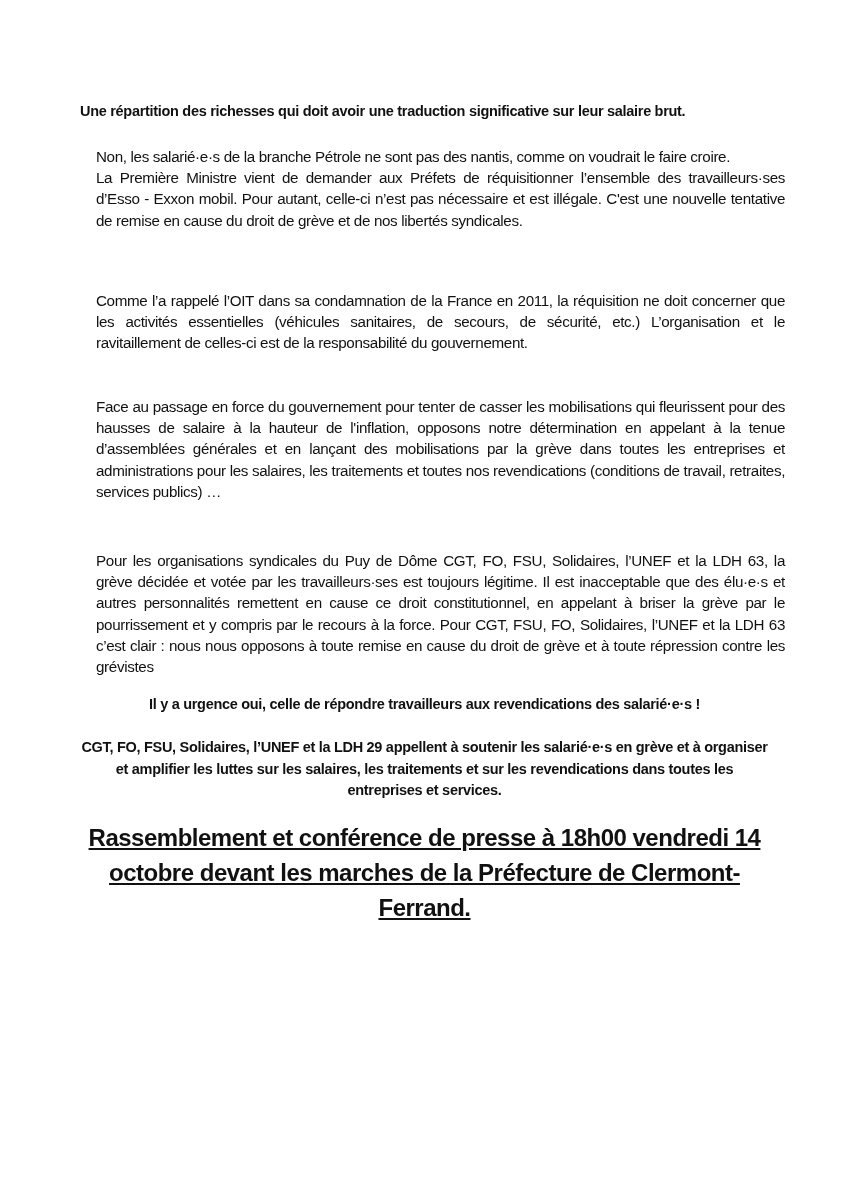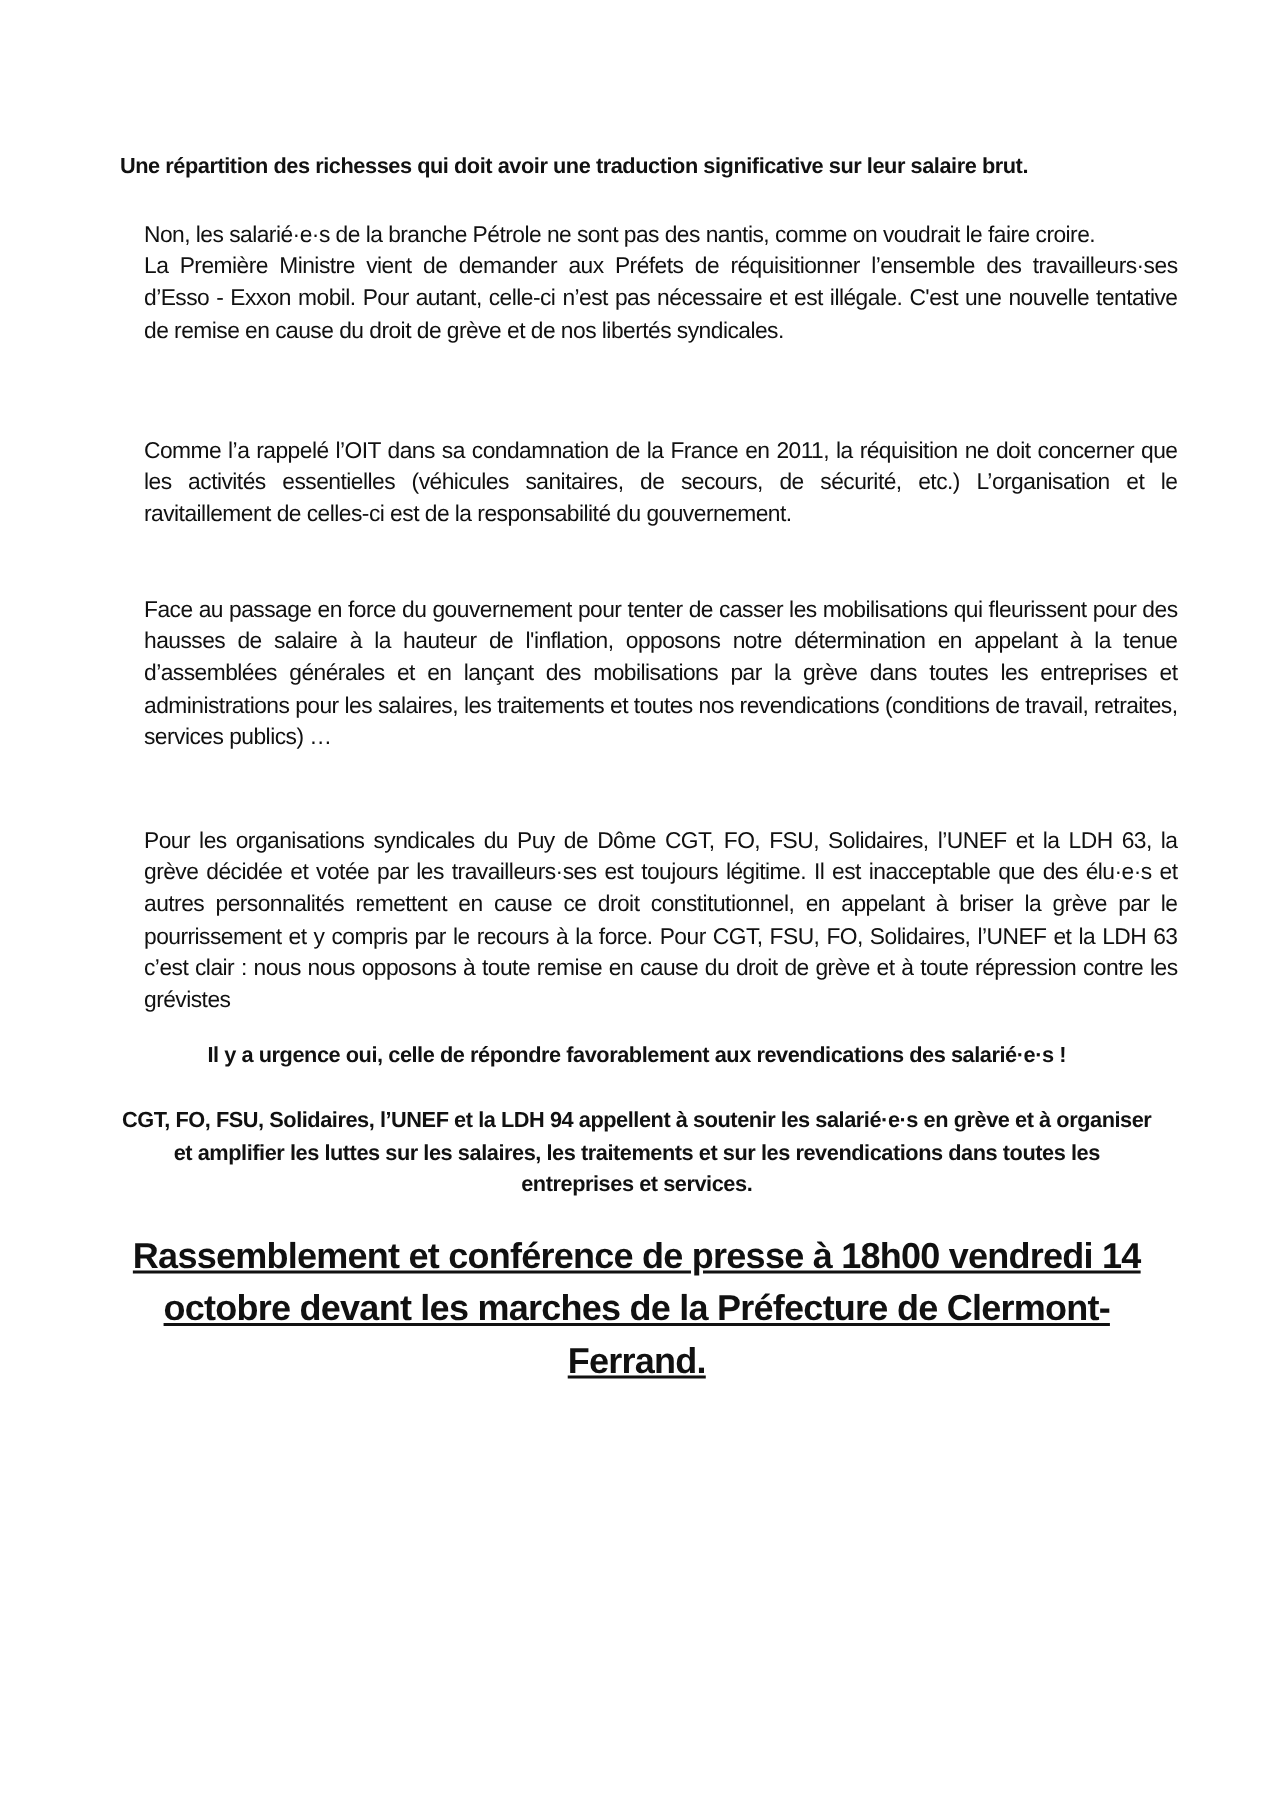--- a/index.html
+++ b/index.html
@@ -32,18 +32,18 @@
   </div>
 
   <div class="para" style="top:396px">
     <span class="line">Face au passage en force du gouvernement pour tenter de casser les mobilisations qui fleurissent pour des hausses de salaire à la hauteur de l'inflation, opposons notre détermination en appelant à la tenue d’assemblées générales et en lançant des mobilisations par la grève dans toutes les entreprises et administrations pour les salaires, les traitements et toutes nos revendications (conditions de travail, retraites, services publics) …</span>
   </div>
 
   <div class="para" style="top:550px">
     <span class="line">Pour les organisations syndicales du Puy de Dôme CGT, FO, FSU, Solidaires, l’UNEF et la LDH 63, la grève décidée et votée par les travailleurs·ses est toujours légitime. Il est inacceptable que des élu·e·s et autres personnalités remettent en cause ce droit constitutionnel, en appelant à briser la grève par le pourrissement et y compris par le recours à la force. Pour CGT, FSU, FO, Solidaires, l’UNEF et la LDH 63 c’est clair : nous nous opposons à toute remise en cause du droit de grève et à toute répression contre les grévistes</span>
   </div>
 
-  <div class="bold-center" style="top:694px">Il y a urgence oui, celle de répondre favorablement aux revendications des salarié·e·s !</div>
+  <div class="bold-center" style="top:694px">Il y a urgence oui, celle de répondre travailleurs aux revendications des salarié·e·s !</div>
 
-  <div class="bold-center" style="top:737px">CGT, FO, FSU, Solidaires, l’UNEF et la LDH 94 appellent à soutenir les salarié·e·s en grève et à organiser et amplifier les luttes sur les salaires, les traitements et sur les revendications dans toutes les entreprises et services.</div>
+  <div class="bold-center" style="top:737px">CGT, FO, FSU, Solidaires, l’UNEF et la LDH 29 appellent à soutenir les salarié·e·s en grève et à organiser et amplifier les luttes sur les salaires, les traitements et sur les revendications dans toutes les entreprises et services.</div>
 
   <div class="big" style="top:820px">Rassemblement et conférence de presse à 18h00 vendredi 14 octobre devant les marches de la Préfecture de Clermont-Ferrand.</div>
 </div>
 
 </body></html>

